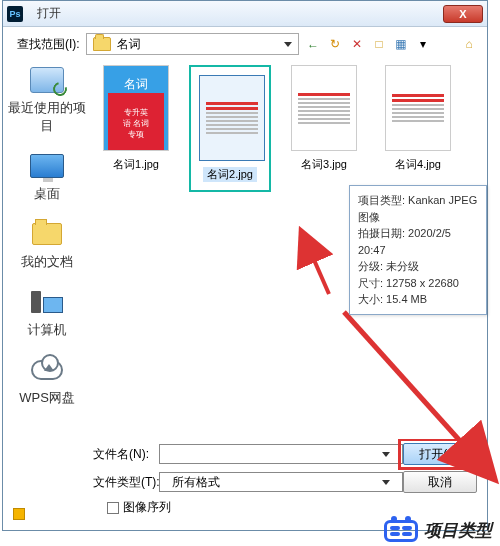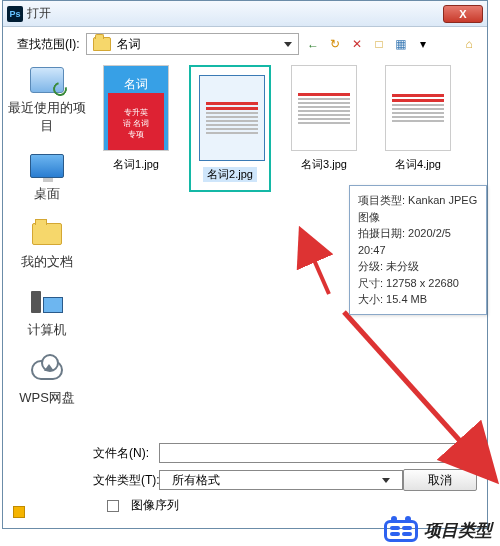--- a/index.html
+++ b/index.html
@@ -1,19 +1,19 @@
 <!DOCTYPE html>
 <html><head>
 <meta charset="utf-8">
 <style>
   * { box-sizing: border-box; font-family: "Microsoft YaHei", Tahoma, sans-serif; }
   body { margin:0; background:#fff; width:500px; height:546px; position:relative; overflow:hidden; }
   .dialog { width:486px; border:1px solid #6b8ca8; position:absolute; top:0; left:2px; background:#fff; }
   .titlebar { height:26px; background:linear-gradient(#f5f9fe,#dce9f7); display:flex; align-items:center; padding:0 4px; font-size:12px; color:#333; border-bottom:1px solid #b8c8d8;}
-  .titlebar .ps-icon { width:16px; height:16px; background:#001d33; color:#67c4ff; font-size:9px; font-weight:bold; display:flex; align-items:center; justify-content:center; border-radius:2px; margin-right:4px;}
+  .titlebar .ps-icon { width:16px; height:16px; background:#001d33; color:#67c4ff; font-size:9px; font-weight:bold; display:flex; align-items:center; justify-content:center; border-radius:2px; margin-right:14px;}
   .titlebar .title { flex:1; }
   .close-btn { width:40px; height:18px; background:linear-gradient(#e67a6e,#c83a2b); border:1px solid #8b2a1f; border-radius:3px; color:#fff; display:flex; align-items:center; justify-content:center; font-size:11px; font-weight:bold;}
   .toolbar-row { display:flex; align-items:center; padding:6px 10px 4px 14px; font-size:12px; gap:6px;}
   .lookin-label { white-space:nowrap; }
   .folder-icon { width:18px; height:14px; background:#f6d76b; border:1px solid #d4a733; border-radius:2px 2px 0 0; position:relative; display:inline-block;}
   .folder-icon::before { content:""; position:absolute; top:-4px; left:1px; width:7px; height:4px; background:#f6d76b; border:1px solid #d4a733; border-bottom:none; border-radius:2px 2px 0 0;}
   .path-box { flex:1; height:22px; border:1px solid #aaa; background:#fff; display:flex; align-items:center; padding:0 6px; gap:6px; }
   .path-text { flex:1; font-size:12px;}
   .dd-arrow { width:0; height:0; border-left:4px solid transparent; border-right:4px solid transparent; border-top:5px solid #333;}
   .tb-icons { display:flex; gap:6px; align-items:center;}
@@ -45,21 +45,21 @@
   .tooltip { position:absolute; left:258px; top:126px; background:#fff; border:1px solid #8aa8c8; padding:6px 8px; font-size:11px; line-height:1.5; color:#333; box-shadow:1px 1px 3px rgba(0,0,0,.15); z-index:5;}
   .red-arrow1 { position:absolute; left:208px; top:180px; z-index:4;}
   .red-arrow2 { position:absolute; left:248px; top:248px; z-index:4;}
   .bottom-form { padding:4px 10px 8px 90px; font-size:12px;}
   .bf-row { display:flex; align-items:center; margin-bottom:6px;}
   .bf-label { width:66px; white-space:nowrap;}
   .bf-input { flex:1; height:20px; border:1px solid #888; background:#fff; display:flex; align-items:center; padding:0 12px; justify-content:space-between;}
   .bf-btn { width:74px; height:22px; border:1px solid #8a8a8a; background:linear-gradient(#fdfdfd,#e4e4e4); font-size:12px; display:flex; align-items:center; justify-content:center; border-radius:2px;}
   .bf-btn.primary { background:linear-gradient(#d9ecff,#a9d2f7); border:1px solid #3a7ab5;}
   .open-hi { border:3px solid #d33; padding:2px; margin:-5px;}
-  .chk-row { display:flex; align-items:center; gap:12px; font-size:12px; margin-left:14px; margin-top:2px;}
+  .chk-row { display:flex; align-items:center; gap:4px; font-size:12px; margin-left:14px; margin-top:2px;}
   .chk { width:12px; height:12px; border:1px solid #777; background:#fff;}
   .footer-logo { position:absolute; bottom:4px; right:8px; display:flex; align-items:center; gap:6px; font-size:17px; font-weight:700; font-style:italic; color:#222;}
   .pad { width:34px; height:22px; border:3px solid #2d62f0; border-radius:6px; position:relative;}
   .pad::before, .pad::after { content:""; position:absolute; width:6px; height:6px; background:#2d62f0; border-radius:50%; top:-7px;}
   .pad::before { left:4px;} .pad::after { right:4px;}
   .pad .dots { position:absolute; inset:3px; display:grid; grid-template-columns:1fr 1fr; gap:2px;}
   .pad .dots span { background:#2d62f0; border-radius:2px;}
   .cube { width:12px; height:12px; background:#f5b400; position:absolute; bottom:10px; left:10px; border:1px solid #c08a00;}
   svg { overflow:visible;}
 </style>
@@ -220,20 +220,23 @@
     </div>
   </div>
 
   <div class="bottom-form">
     <div class="bf-row">
       <div class="bf-label">文件名(N):</div>
       <div class="bf-input">
           <span></span>
           <span class="dd-arrow"></span>
         </div>
+      <div class="open-hi">
+        <div class="bf-btn primary">打开(O)</div>
+      </div>
     </div>
     <div class="bf-row">
       <div class="bf-label">文件类型(T):</div>
       <div class="bf-input">
           <span>所有格式</span>
           <span class="dd-arrow"></span>
         </div>
       <div class="bf-btn">取消</div>
     </div>
     <div class="chk-row">

